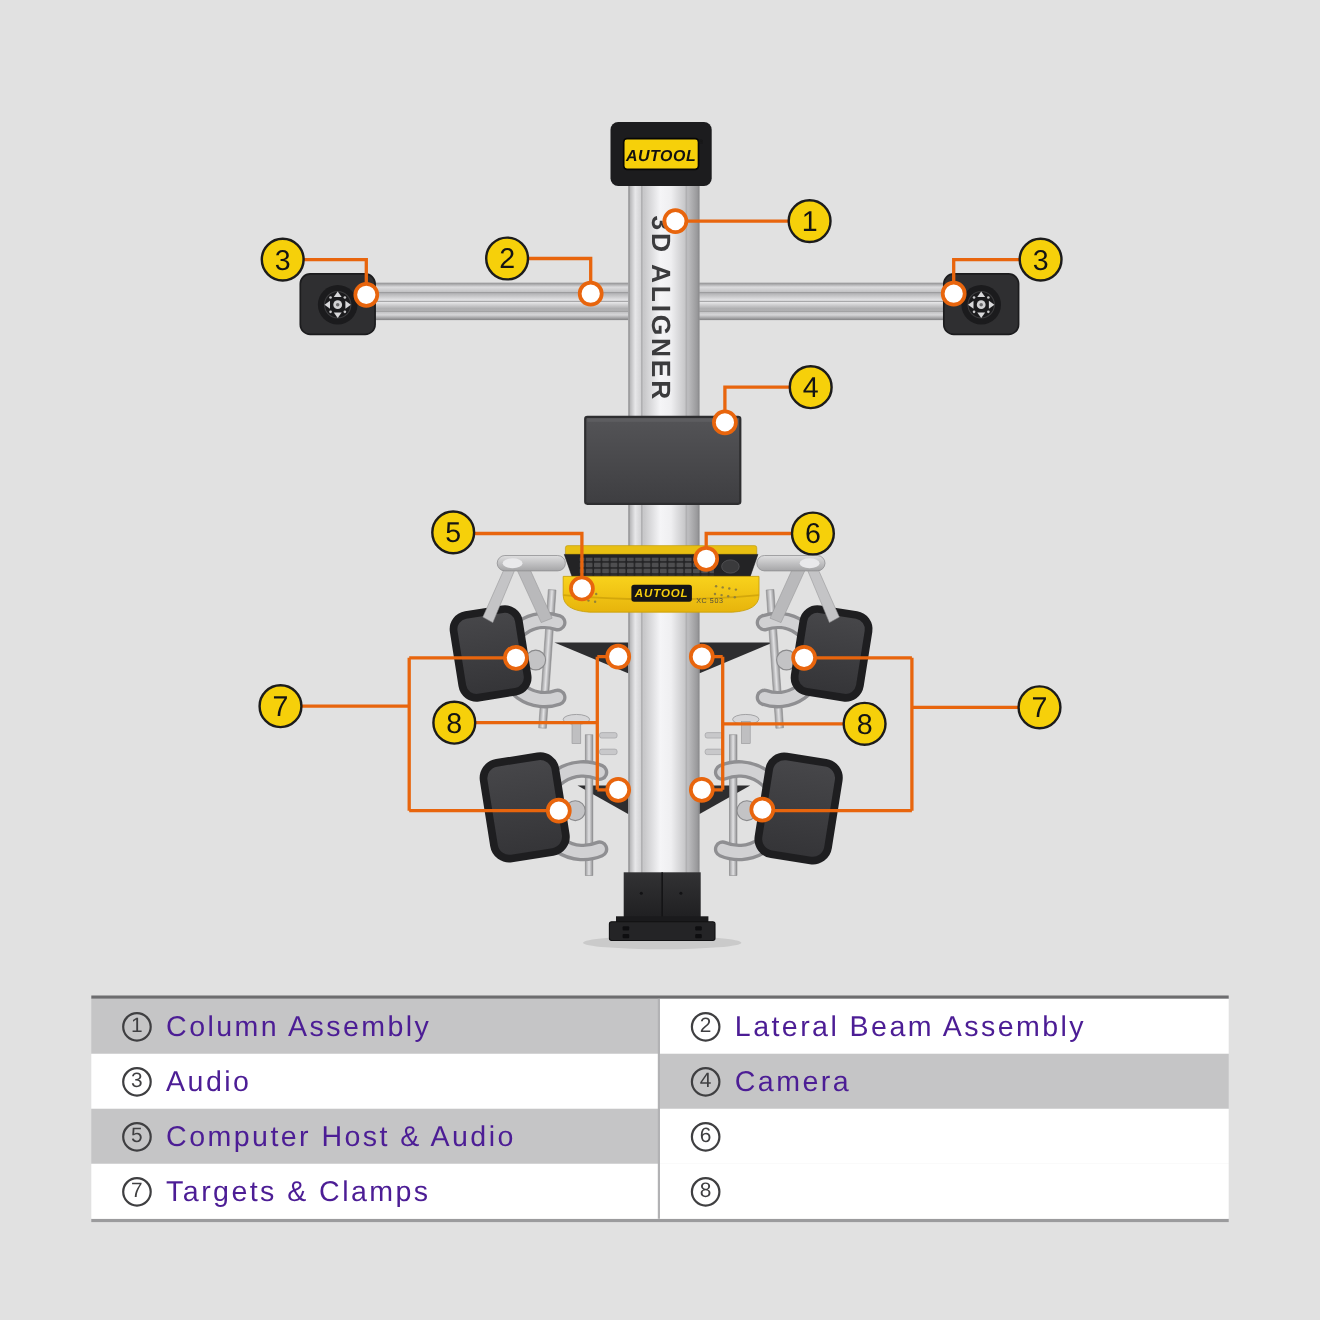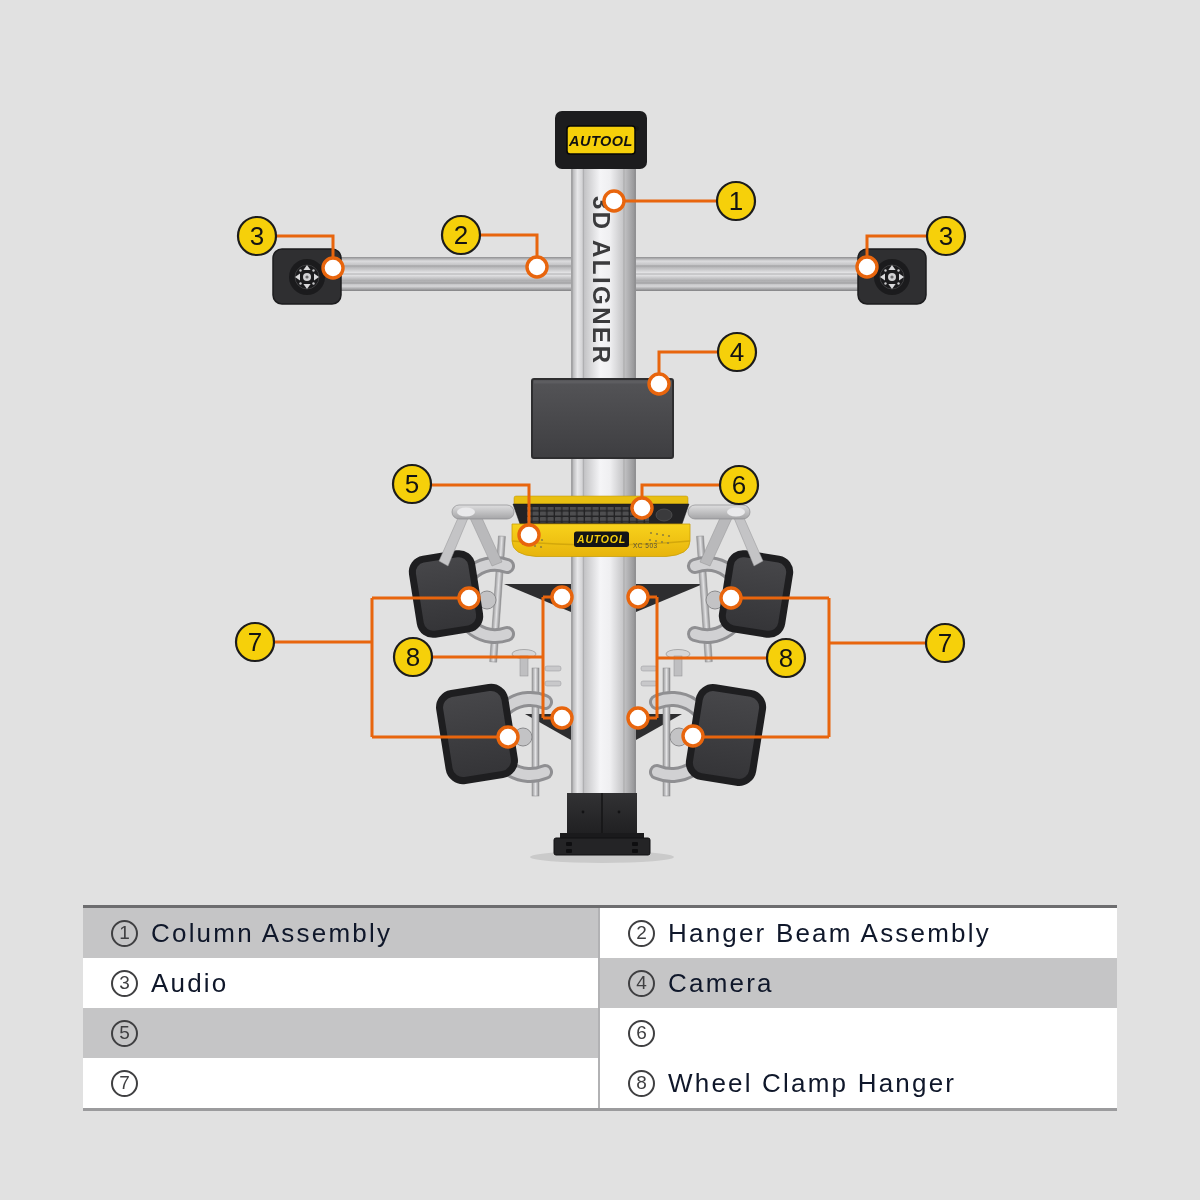--- a/index.html
+++ b/index.html
@@ -41,21 +41,21 @@
   .lnum{
     flex:0 0 auto;
     width:27px;height:27px;
     border:2px solid #3f3f41;border-radius:50%;
     display:inline-flex;align-items:center;justify-content:center;
     font-size:19px;color:#3f3f41;
     margin-right:13px;
     box-sizing:border-box;
   }
   .llabel{
-    font-size:26px;color:#0f172a;
+    font-size:26px;color:#4c1d95;
     letter-spacing:2.2px;
     white-space:nowrap;
   }
 </style>
 </head>
 <body>
 
 <div id="stage">
 
 <svg width="1200" height="900" viewBox="0 0 1200 900">
@@ -357,38 +357,39 @@
 
 <div class="legend">
   <div class="legend-divider"></div>
 
   <div class="lcell">
     <span class="lnum">1</span>
     <span class="llabel">Column Assembly</span>
   </div>
   <div class="lcell">
     <span class="lnum">2</span>
-    <span class="llabel">Hanger Beam Assembly</span>
+    <span class="llabel">Lateral Beam Assembly</span>
   </div>
   <div class="lcell">
     <span class="lnum">3</span>
     <span class="llabel">Audio</span>
   </div>
   <div class="lcell">
     <span class="lnum">4</span>
     <span class="llabel">Camera</span>
   </div>
   <div class="lcell">
     <span class="lnum">5</span>
+    <span class="llabel">Computer Host &amp; Audio</span>
   </div>
   <div class="lcell">
     <span class="lnum">6</span>
   </div>
   <div class="lcell">
     <span class="lnum">7</span>
+    <span class="llabel">Targets &amp; Clamps</span>
   </div>
   <div class="lcell">
     <span class="lnum">8</span>
-    <span class="llabel">Wheel Clamp Hanger</span>
   </div>
 </div>
 
 </div>
 
 </body></html>

